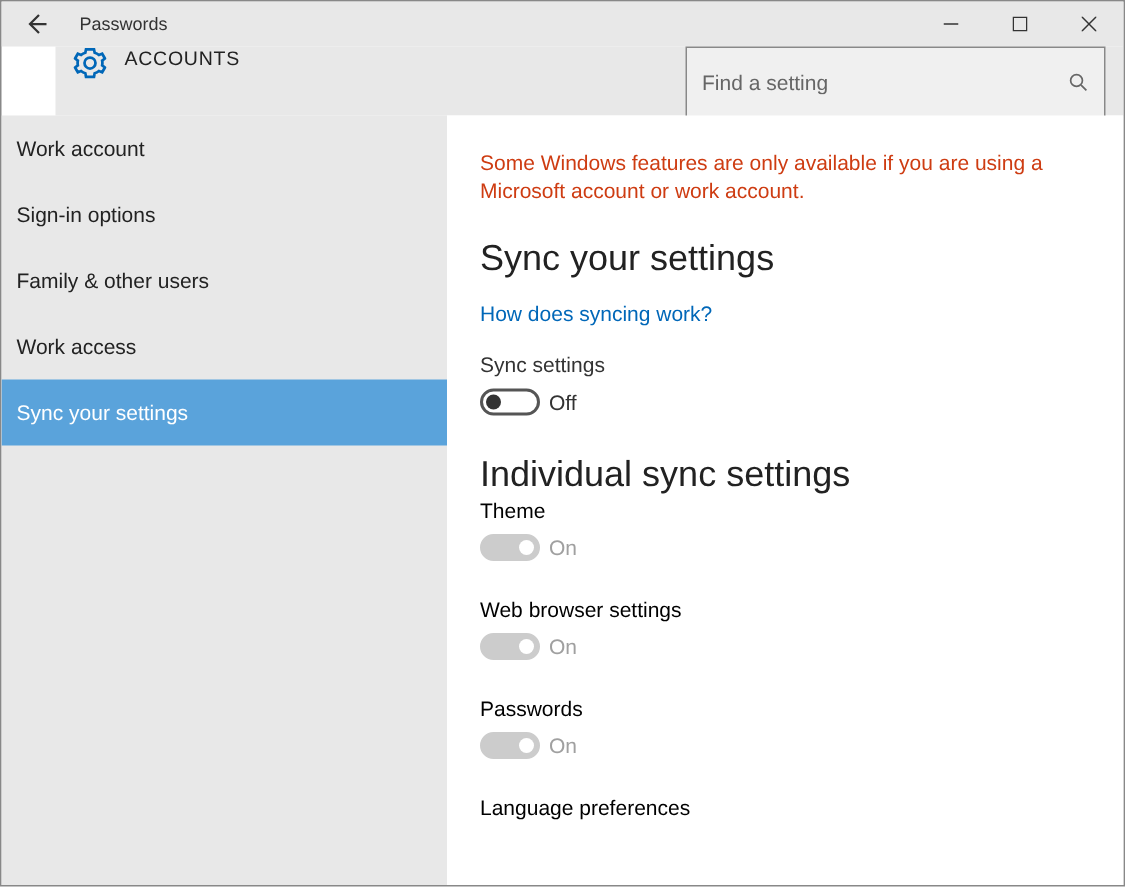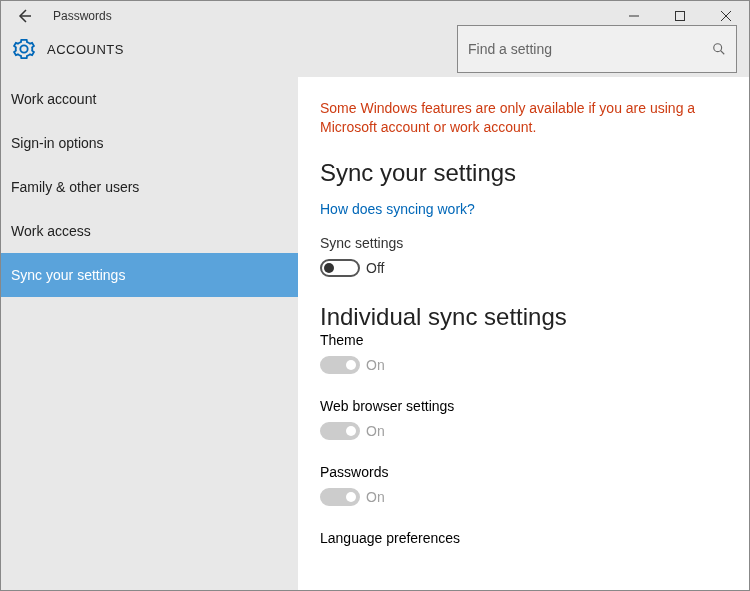--- a/index.html
+++ b/index.html
@@ -6,21 +6,21 @@
     body { width: 750px; height: 591px; background: #fff; overflow: hidden; position: relative; border: 1px solid #888; }
     
     .titlebar { height: 30px; background: #e8e8e8; display: flex; align-items: center; border-bottom: 0; }
     .back-btn { width: 46px; height: 30px; display: flex; align-items: center; justify-content: center; cursor: pointer; }
     .back-btn svg { width: 16px; height: 16px; }
     .title { font-size: 12px; color: #333; padding-left: 6px; }
     .window-controls { margin-left: auto; display: flex; }
     .wc { width: 46px; height: 30px; display: flex; align-items: center; justify-content: center; cursor: pointer; }
     .wc svg { width: 10px; height: 10px; }
     
-    .header { height: 46px; background: #e8e8e8; display: flex; align-items: center; padding: 0 12px 10px 12px; }
+    .header { height: 46px; background: #e8e8e8; display: flex; align-items: flex-start; padding: 0 12px 10px 12px; margin-left: 36px; }
     .gear { margin-left: 0; margin-right: 12px; display: flex; align-items: center; }
     .gear svg { width: 22px; height: 22px; }
     .hdr-title { font-size: 13px; letter-spacing: 0.5px; color: #222; font-weight: 500; }
     .search-wrap { margin-left: auto; width: 280px; height: 48px; border: 1px solid #888; background: #f0f0f0; display: flex; align-items: center; padding: 0 10px; }
     .search-wrap input { flex: 1; border: none; background: transparent; font-size: 14px; color: #555; outline: none; }
     .search-wrap input::placeholder { color: #666; }
     .search-wrap svg { width: 14px; height: 14px; }
     
     .body { display: flex; height: calc(591px - 76px); }
     .sidebar { width: 297px; background: #e8e8e8; }

